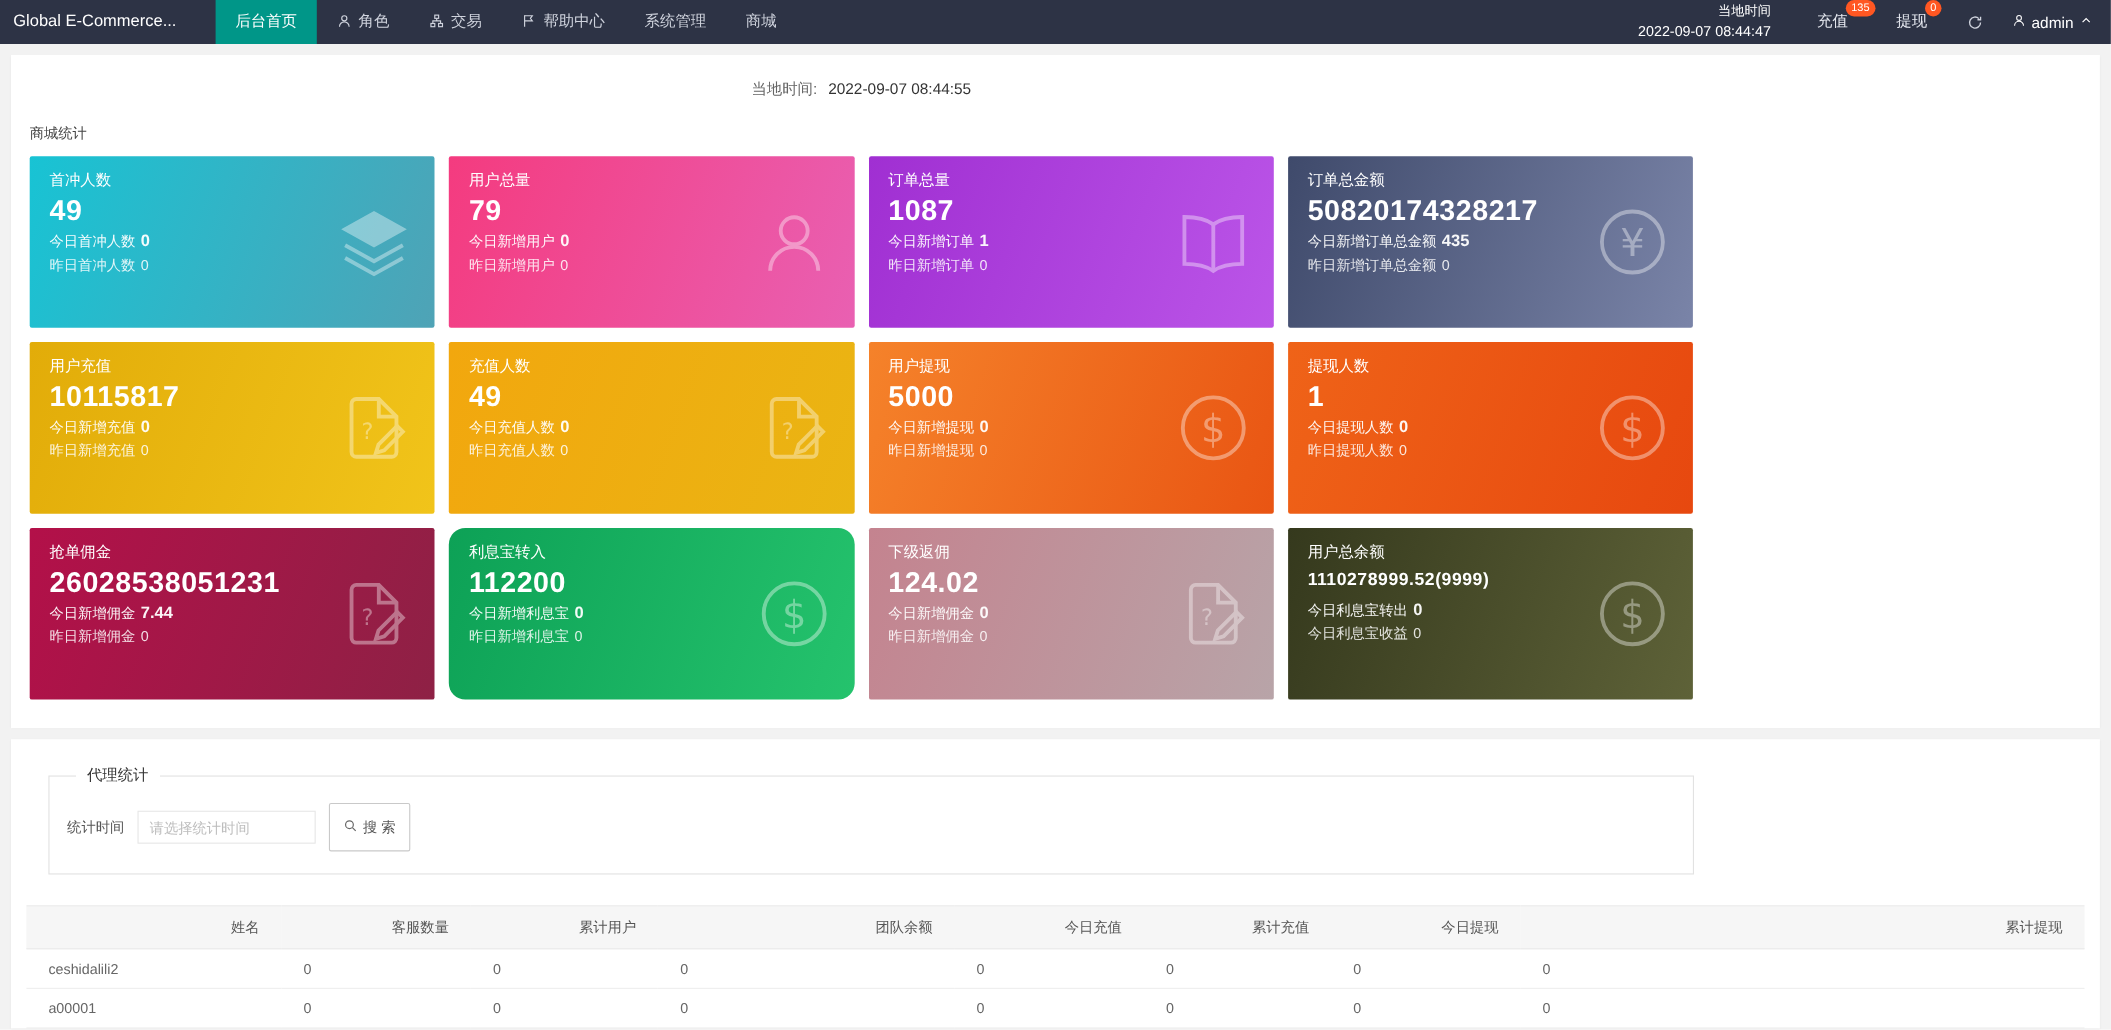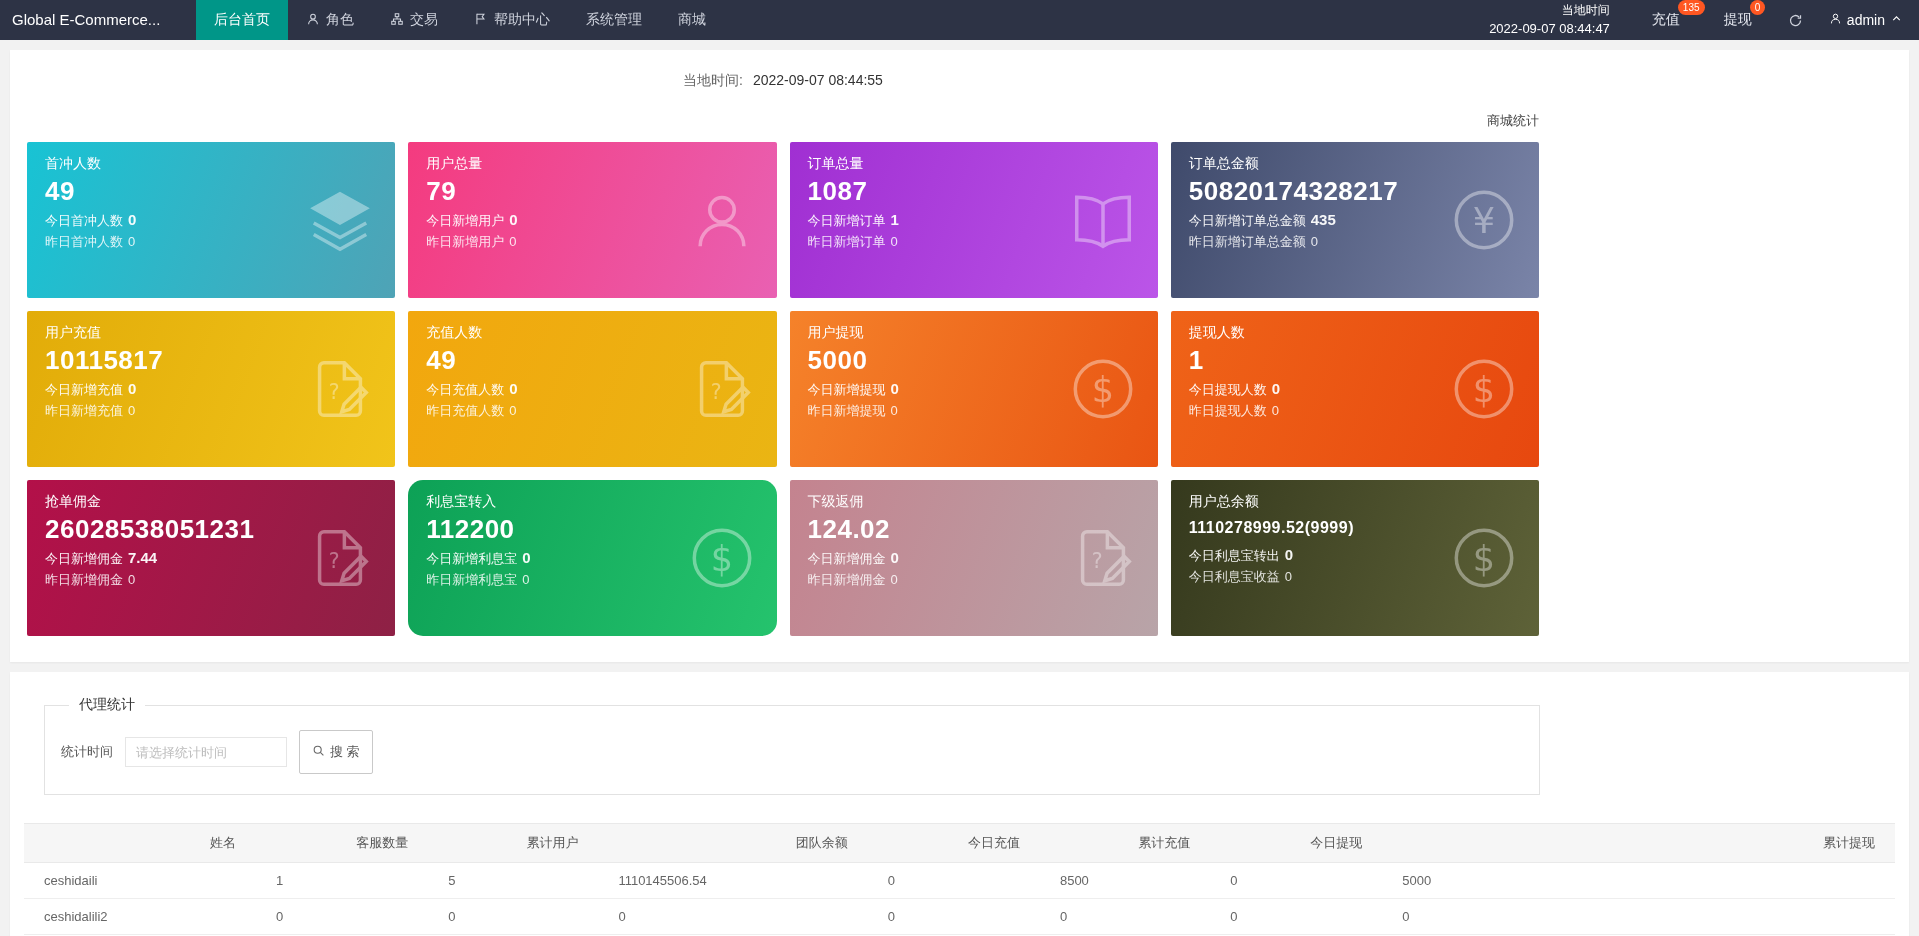--- a/index.html
+++ b/index.html
@@ -39,21 +39,21 @@
   .icon-btn svg { width: 15px; height: 15px; }
   .admin-wrap { display: flex; align-items: center; gap: 5px; color: #fff; font-size: 14px; margin-left: 12px; cursor: pointer; }
   .admin-wrap svg { width: 13px; height: 13px; }
 
   
   .panel { background: #fff; margin: 10px; box-shadow: 0 1px 2px rgba(0,0,0,.05); }
   .panel1 { padding: 18px 0 26px 17px; }
   .inner { width: 1512px; }
   .now-line { text-align: center; font-size: 14px; color: #666; padding-top: 4px; }
   .now-line b { font-weight: normal; color: #333; margin-left: 6px; }
-  .section-label { font-size: 13px; color: #444; margin: 22px 0 12px; text-align: right; }
+  .section-label { font-size: 13px; color: #444; margin: 22px 0 12px; }
 
   .grid { display: grid; grid-template-columns: repeat(4, 1fr); gap: 13px; width: 1512px; }
   .stat-card {
     position: relative; height: 156px; padding: 13px 18px; color: #fff;
     border-radius: 2px; overflow: hidden;
   }
   .sc-title { font-size: 14px; }
   .sc-value { font-size: 26px; font-weight: bold; margin: 3px 0 4px; letter-spacing: .5px; }
   .sc-value.small { font-size: 16px; margin: 8px 0 9px; }
   .sc-line { font-size: 13px; color: rgba(255,255,255,.95); margin-top: 3px; }
@@ -376,30 +376,20 @@
           <th>累计用户</th>
           <th>团队余额</th>
           <th>今日充值</th>
           <th>累计充值</th>
           <th>今日提现</th>
           <th>累计提现</th>
         </tr>
       </thead>
       <tbody>
         <tr>
-          <td>ceshidaili</td>
-          <td>1</td>
-          <td>5</td>
-          <td>1110145506.54</td>
-          <td>0</td>
-          <td>8500</td>
-          <td>0</td>
-          <td>5000</td>
-        </tr>
-        <tr>
           <td>ceshidalili2</td>
           <td>0</td>
           <td>0</td>
           <td>0</td>
           <td>0</td>
           <td>0</td>
           <td>0</td>
           <td>0</td>
         </tr>
         <tr>

